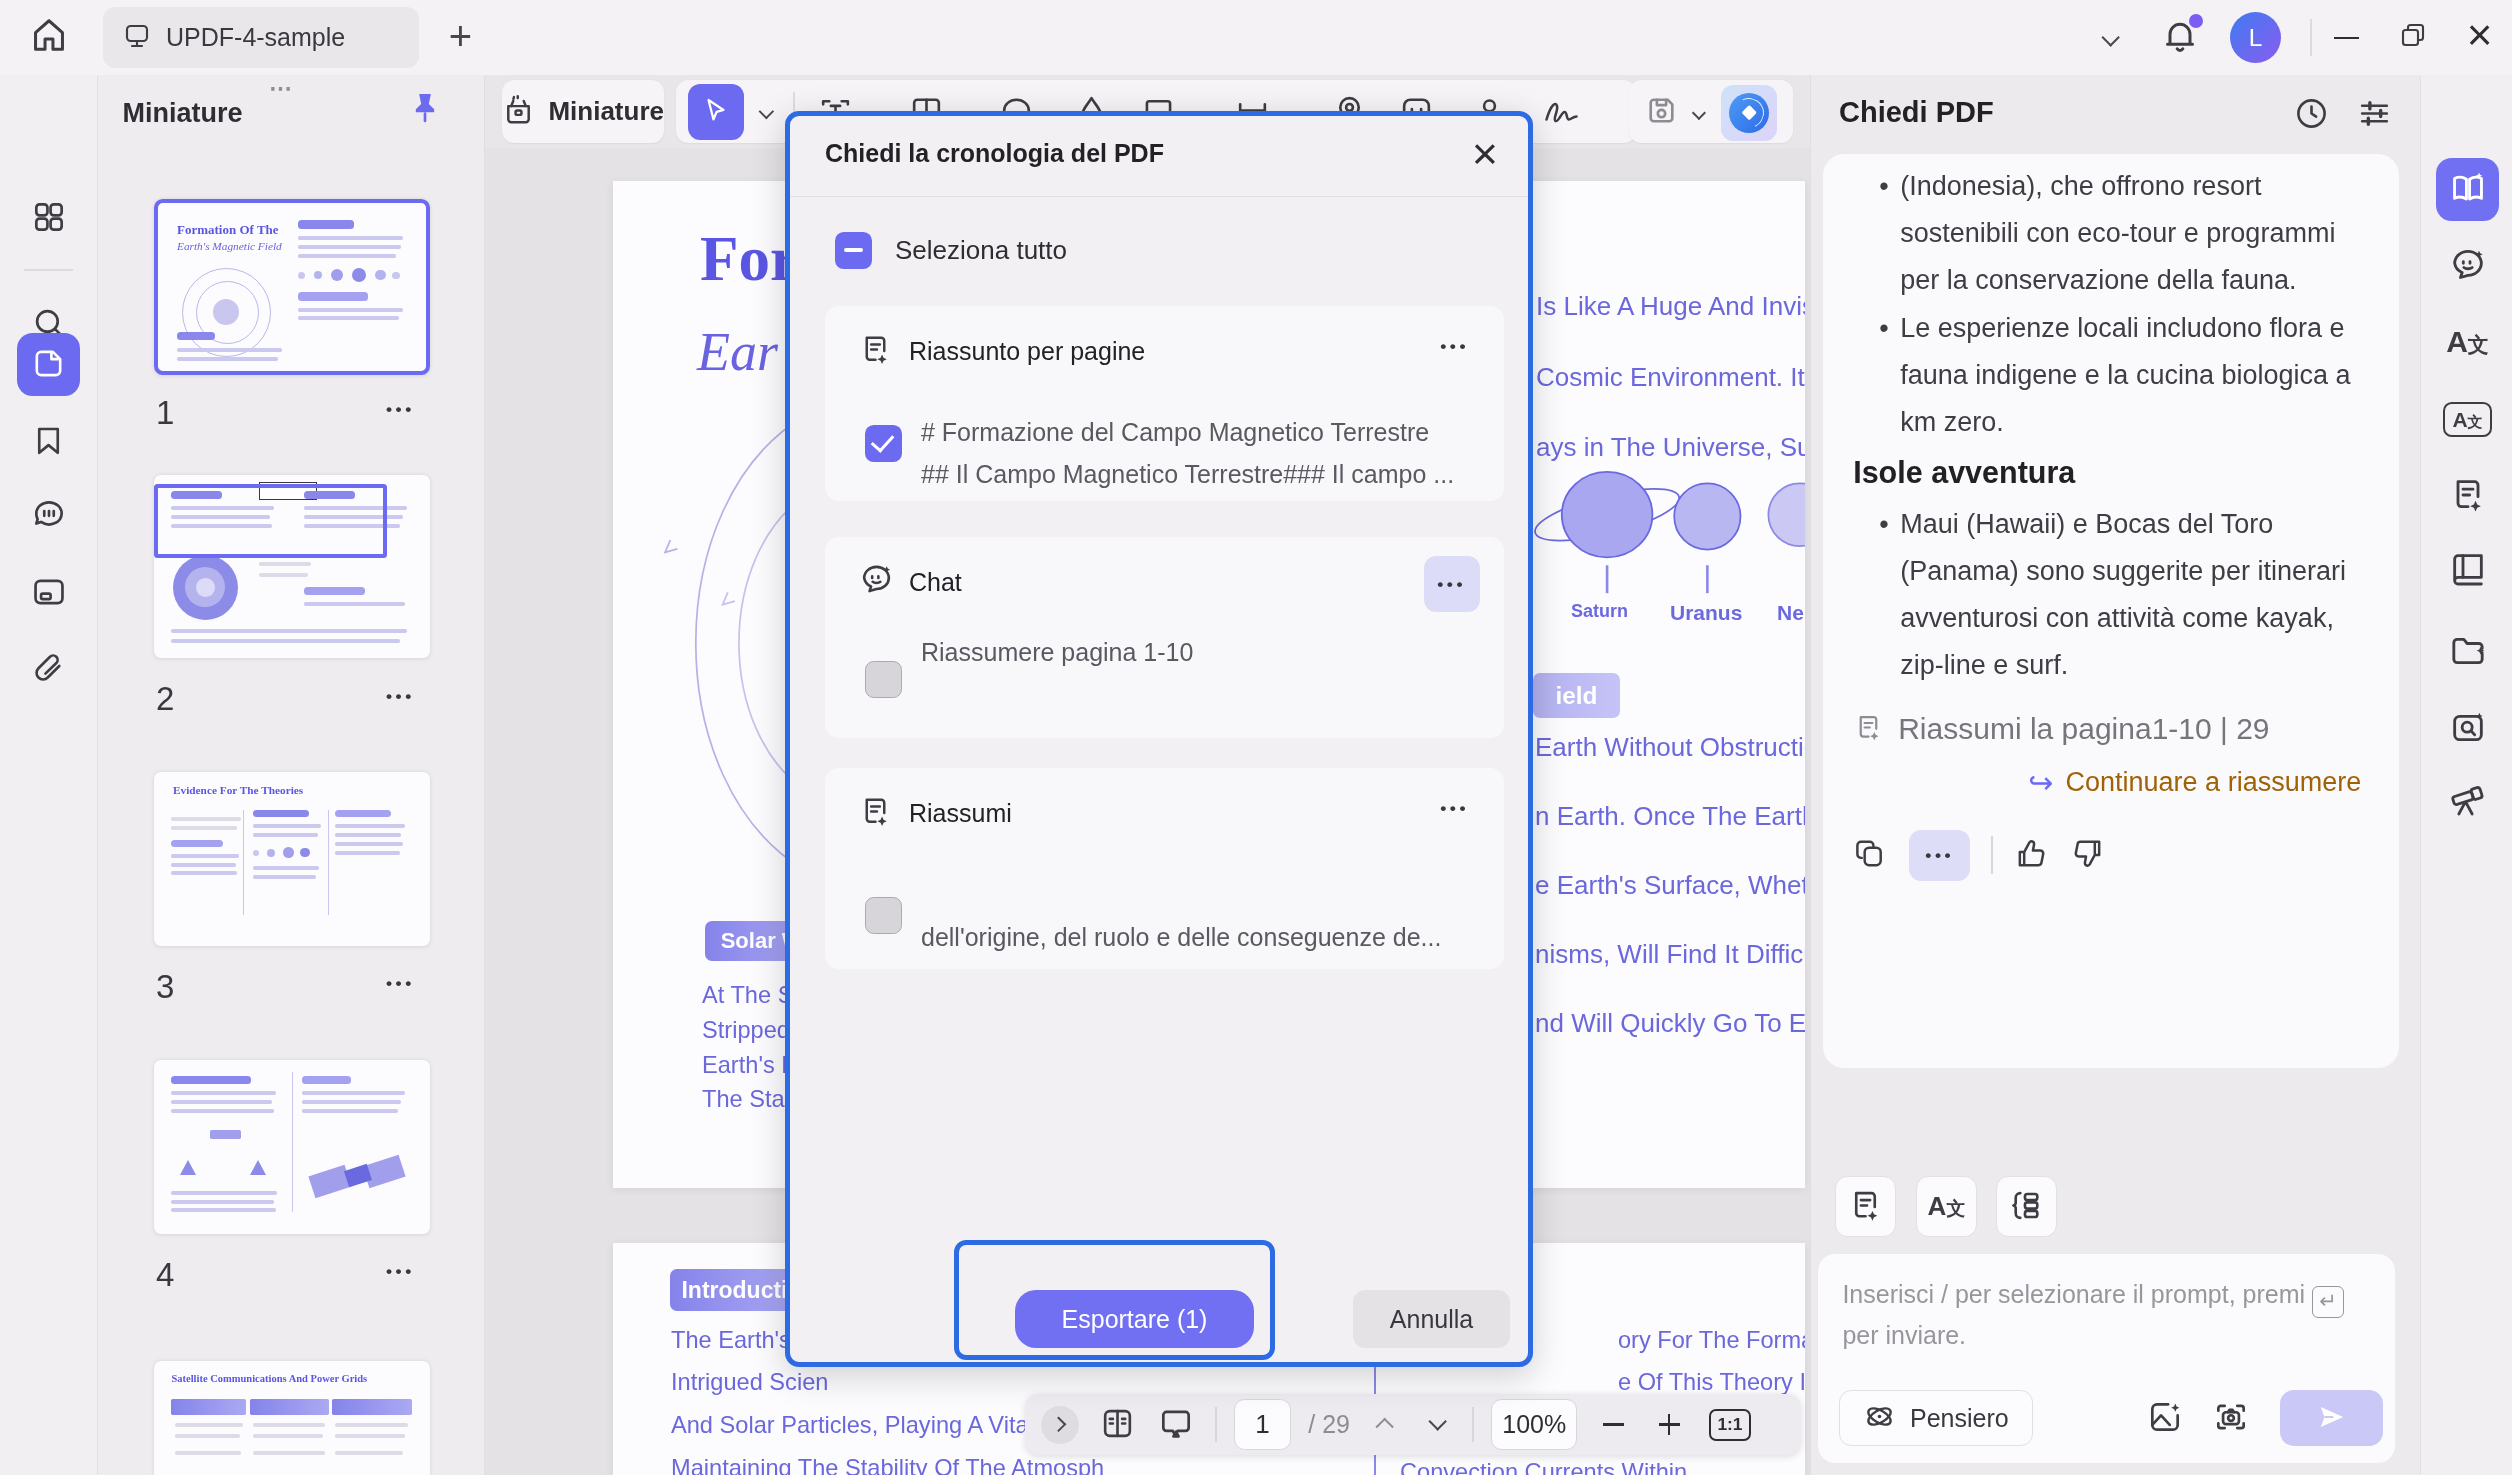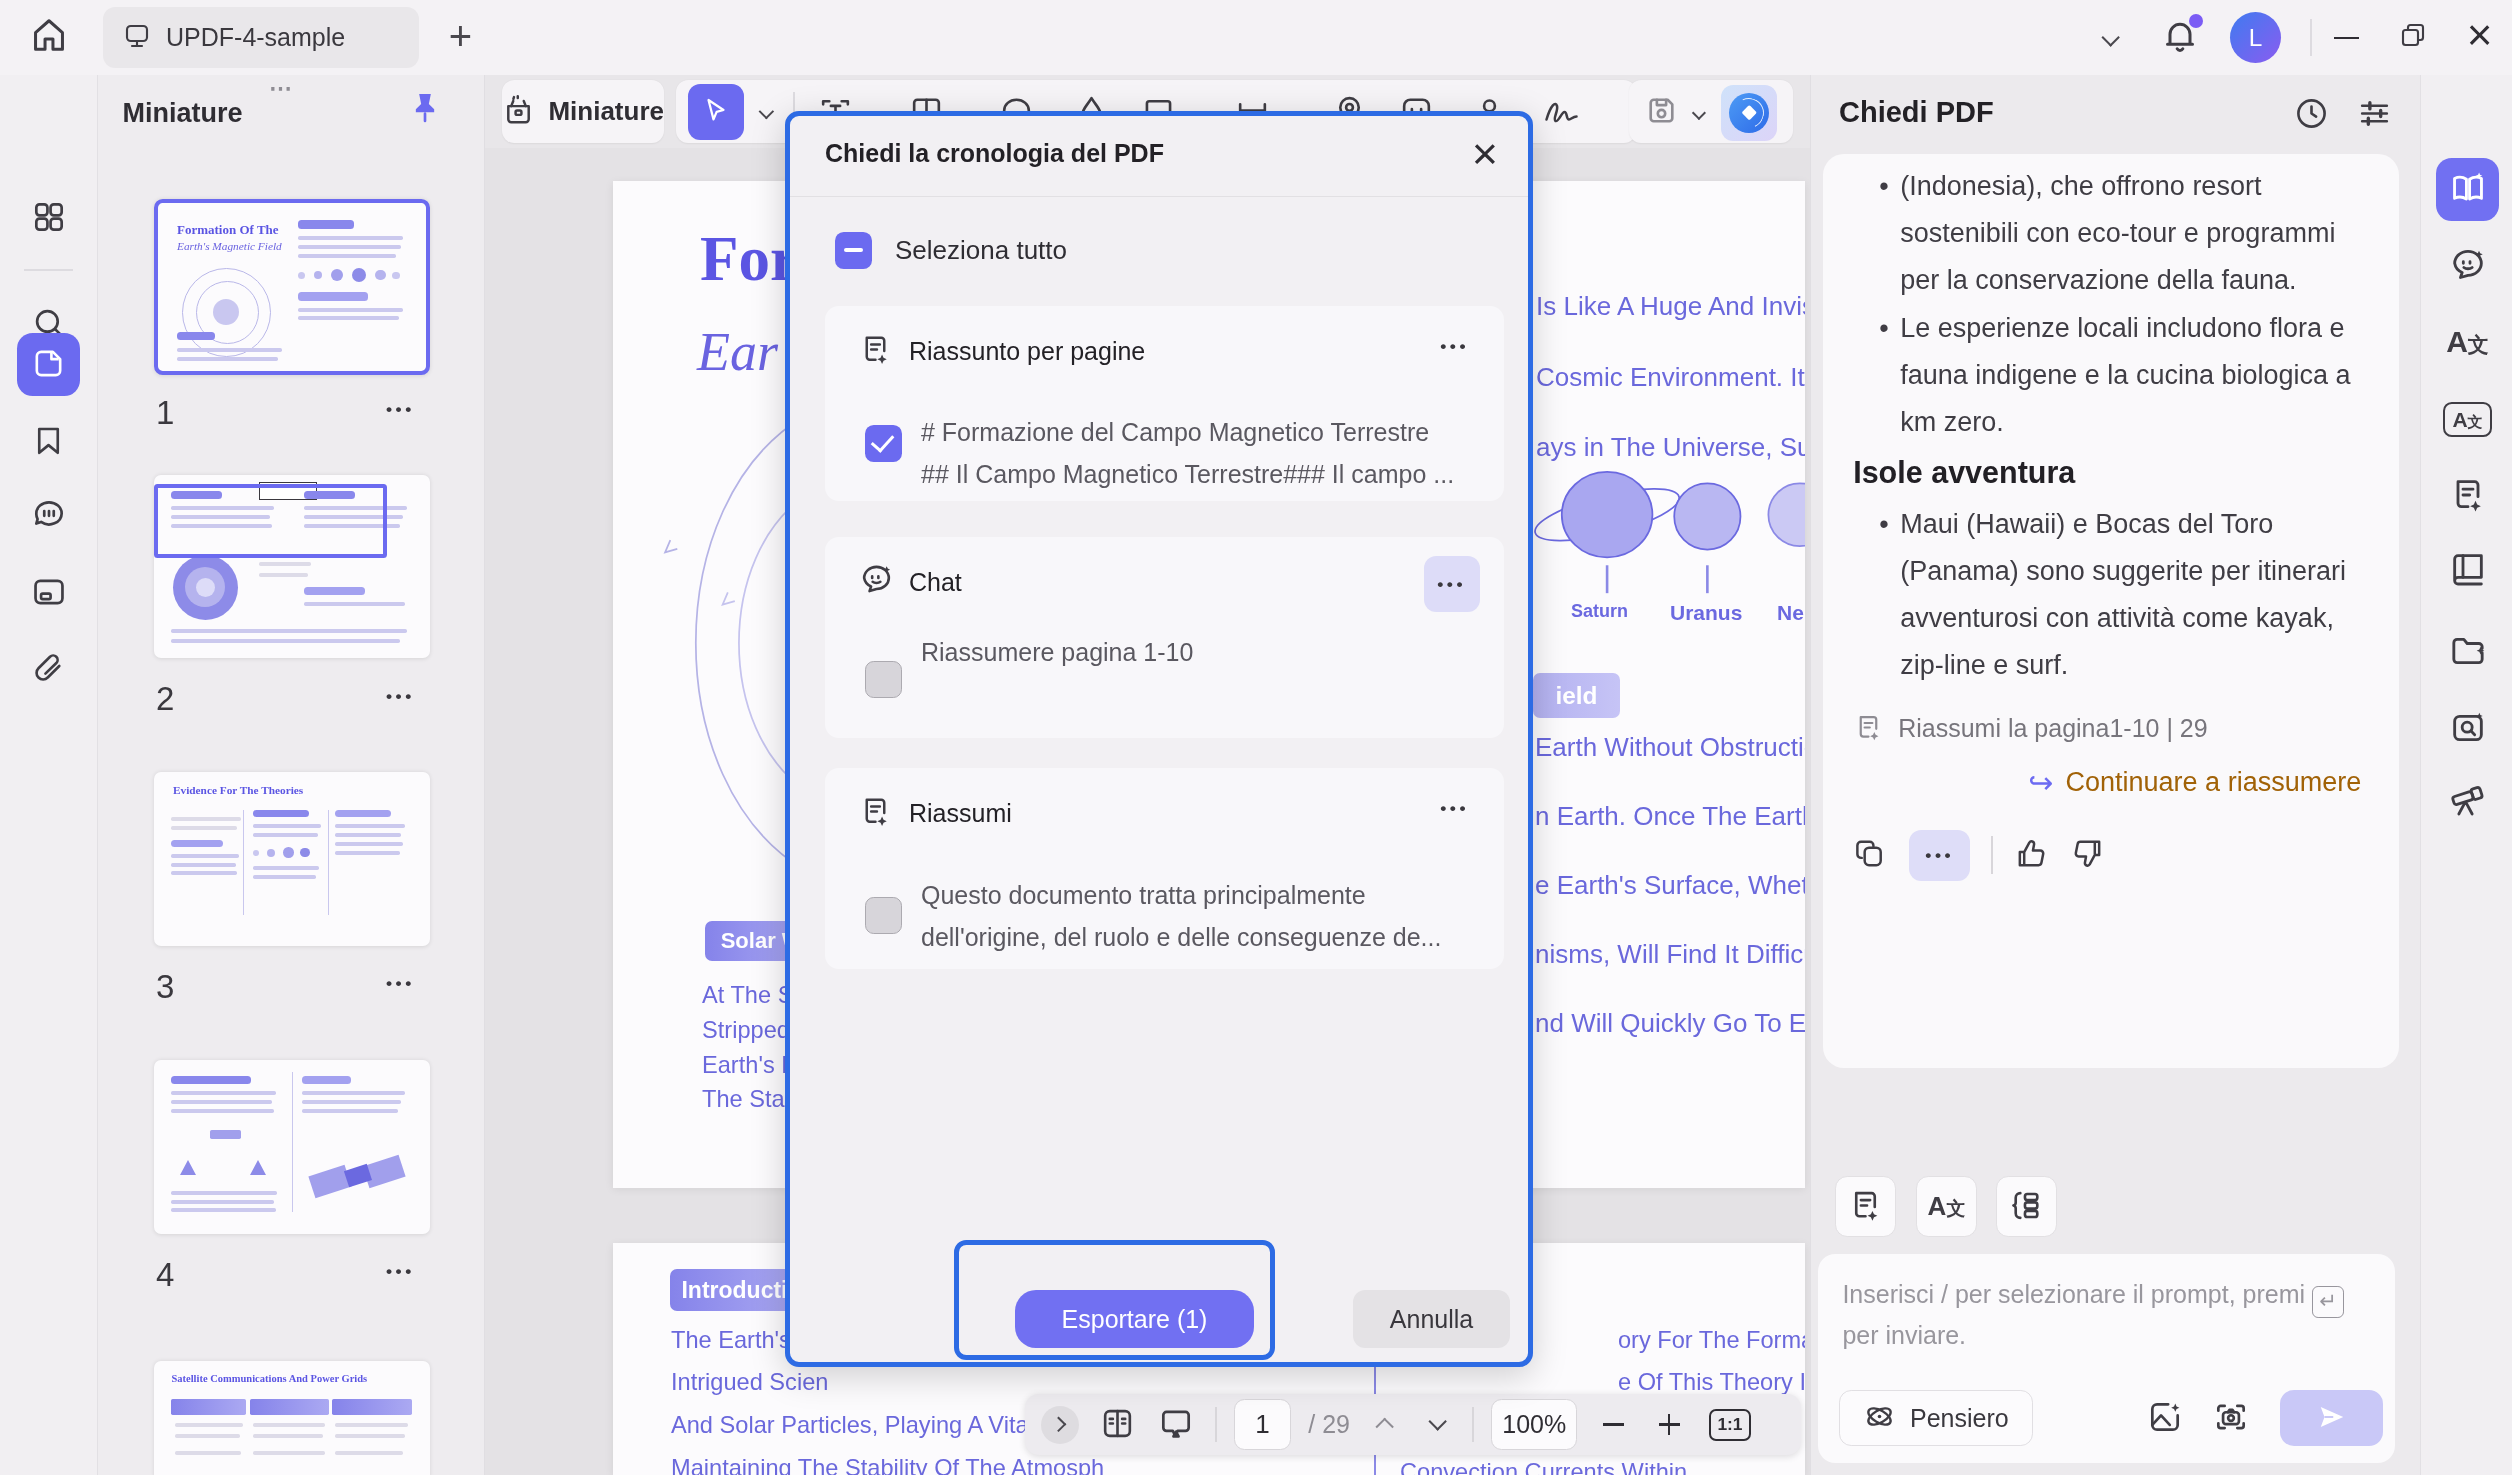--- a/index.html
+++ b/index.html
@@ -528,21 +528,20 @@
       <span style="position:absolute;left:33px;top:26px;">
         <svg class="ic" width="35" height="35" viewBox="0 0 24 24">
             <path d="M6 4 h10 a2 2 0 0 1 2 2 v7 M6 4 v13 a2 2 0 0 0 2 2 h4"></path>
             <path d="M9 8.5 h6 M9 12 h4"></path>
             <path d="M16.5 15.5 l1 2.2 l2.2 1 l-2.2 1 l-1 2.2 l-1-2.2 l-2.2-1 l2.2-1 z" fill="#3F3D44" stroke="none"></path>
           </svg>
       </span>
       <span style="position:absolute;left:84px;top:31px;font-size:25px;color:#232126;">Riassumi</span>
       <span class="dots" style="position:absolute;right:35px;top:30px;"></span>
       <span class="cb off" style="position:absolute;left:40px;top:129px;"></span>
-      <div class="mline" style="position:absolute;left:96px;top:106px;">Questo documento tratta principalmente</div>
       <div class="mline" style="position:absolute;left:96px;top:148px;">dell'origine, del ruolo e delle conseguenze de...</div>
     </div>
 
     <div class="abs" style="left:164px;top:1124px;width:321px;height:120px;border:5.2px solid #2D6BE4;border-radius:12.2px;box-sizing:border-box;"></div>
     <div class="abs flex" style="left:225px;top:1174px;width:239px;height:58px;background:#7170F2;border-radius:21px;justify-content:center;">
       <span style="color:#fff;font-size:25px;">Esportare (1)</span>
     </div>
     <div class="abs flex" style="left:563px;top:1174px;width:157px;height:58px;background:#E4E2E5;border-radius:12.2px;justify-content:center;">
       <span style="color:#39373D;font-size:25px;">Annulla</span>
     </div>
@@ -567,21 +566,21 @@
       <p class="bubble-p bubble-li" style="margin-top:0;">(Indonesia), che offrono resort sostenibili con eco-tour e programmi per la conservazione della fauna.</p>
       <p class="bubble-p bubble-li">Le esperienze locali includono flora e fauna indigene e la cucina biologica a km zero.</p>
       <div style="font-size:30.5px;font-weight:bold;color:#222025;margin:8.7px 0 10.5px -19px;">Isole avventura</div>
       <p class="bubble-p bubble-li">Maui (Hawaii) e Bocas del Toro (Panama) sono suggerite per itinerari avventurosi con attività come kayak, zip-line e surf.</p>
       <div class="flex" style="margin:23px 0 0 -19px;gap:14px;">
         <span><svg class="icg" width="31" height="31" viewBox="0 0 24 24">
               <path d="M6 4 h10 a2 2 0 0 1 2 2 v7 M6 4 v13 a2 2 0 0 0 2 2 h4"></path>
               <path d="M9 8.5 h6 M9 12 h4"></path>
               <path d="M16.5 15.5 l1 2.2 l2.2 1 l-2.2 1 l-1 2.2 l-1-2.2 l-2.2-1 l2.2-1 z" fill="#8E8C93" stroke="none"></path>
             </svg></span>
-        <span style="font-size:25px;color:#77757C;">Riassumi la pagina1-10 | 29</span>
+        <span style="font-size:30px;color:#77757C;">Riassumi la pagina1-10 | 29</span>
       </div>
       <div class="flex" style="justify-content:flex-end;margin:19px 0 0 0;gap:12.2px;">
         <span style="font-size:30px;color:#6C6BF2;">↪</span>
         <span style="font-size:27px;color:#a16207;">Continuare a riassumere</span>
       </div>
       <div class="flex" style="margin:30px 0 0 -19px;gap:21px;">
         <span><svg class="ic" width="35" height="35" viewBox="0 0 24 24">
               <rect x="8" y="8" width="11" height="12" rx="3"></rect>
               <path d="M6 15 H5.5 A2.5 2.5 0 0 1 3 12.5 v-6 A2.5 2.5 0 0 1 5.5 4 h6 A2.5 2.5 0 0 1 14 6.5 V7"></path>
             </svg></span>

